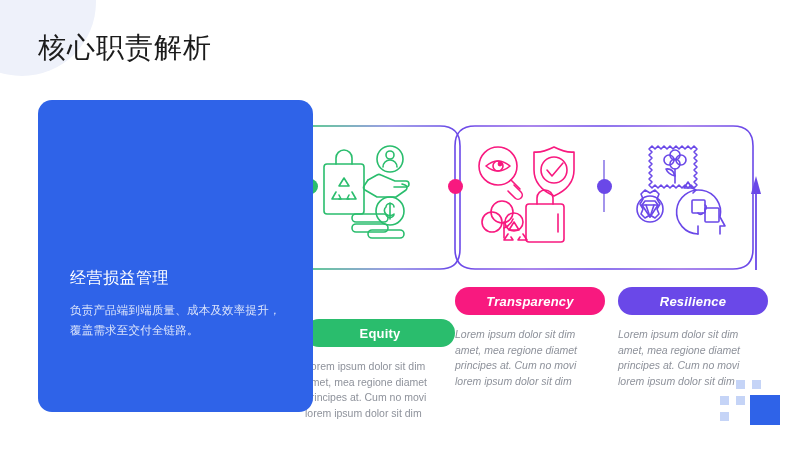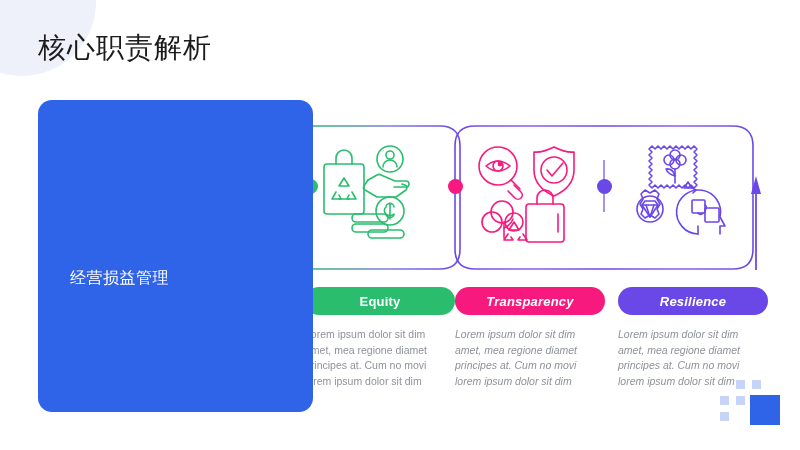--- a/index.html
+++ b/index.html
@@ -296,25 +296,26 @@
       <path d="M85 67 a3 3 0 0 1 0 5"></path>
       <path d="M78 75 a3 3 0 0 0 5 0"></path>
     </svg>
   </div>
 
   <div class="blue-panel">
     <div class="panel-block b1">
     </div>
     <div class="panel-block b2">
       <div class="panel-heading">经营损益管理</div>
+      <div class="panel-body">负责产品端到端质量、成本及效率提升，覆盖需求至交付全链路。</div>
     </div>
   </div>
 
   <div class="col c1">
-    <div class="pill" style="background:#2abd6d;">
+    <div class="pill" style="background:#2abd6d;margin-top:32px;">
       <span>Equity</span>
     </div>
     <div class="col-body">Lorem ipsum dolor sit dim amet, mea regione diamet principes at. Cum no movi lorem ipsum dolor sit dim</div>
   </div>
 
   <div class="col c2">
     <div class="pill" style="background:#f8197f;">
       <span>Transparency</span>
     </div>
     <div class="col-body">Lorem ipsum dolor sit dim amet, mea regione diamet principes at. Cum no movi lorem ipsum dolor sit dim</div>

